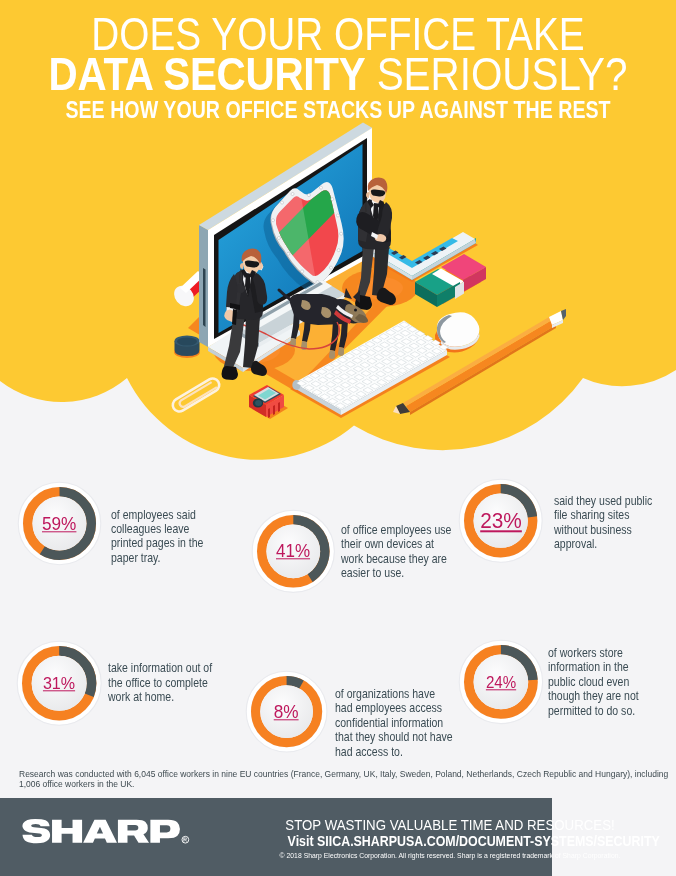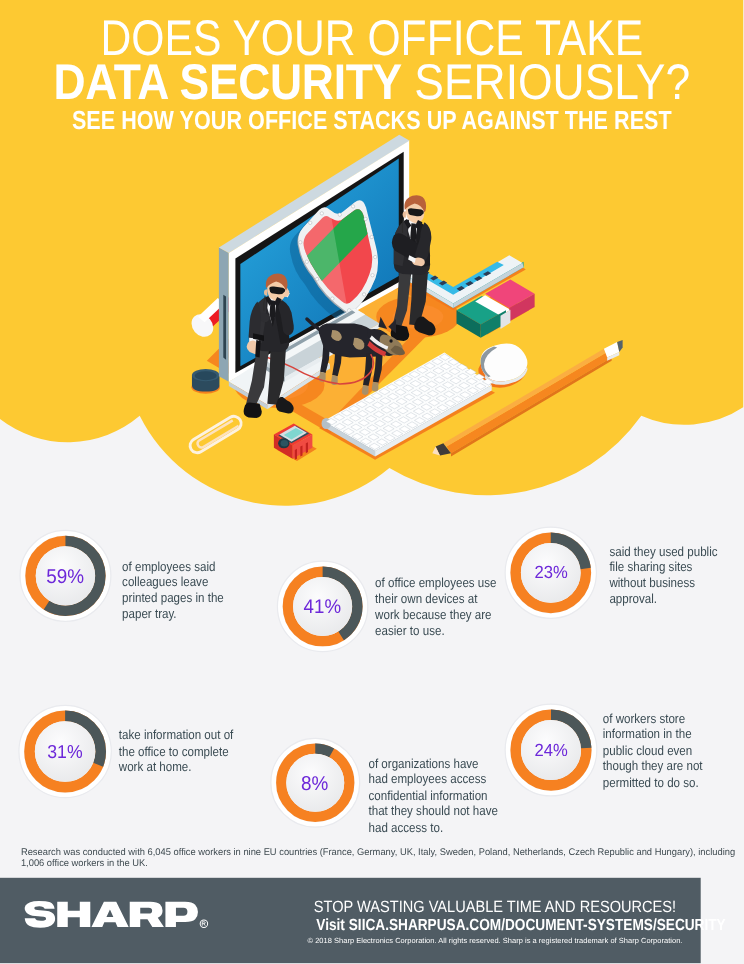--- a/index.html
+++ b/index.html
@@ -19,32 +19,32 @@
   .hl2 b{font-weight:700;letter-spacing:-.3px;}
   .hl3{position:absolute;left:0;top:98px;width:676px;font-size:23.8px;font-weight:700;
        line-height:23.8px;letter-spacing:.05px;transform:scaleX(.823);}
 
   
   #illo{position:absolute;left:0px;top:0px;width:676px;height:460px;}
   #illo svg{display:block;}
   .donut{position:absolute;}
   .donut svg{display:block;}
   .donut .pct{position:absolute;left:0;top:0;width:100%;height:100%;display:flex;
-      align-items:center;justify-content:center;color:#6d28d9;font-weight:400;
-      letter-spacing:0px;}
+      align-items:center;justify-content:center;color:#be185d;font-weight:400;
+      letter-spacing:0px;text-decoration:underline;}
   .donut .pct span{display:inline-block;transform:scaleX(.945) translateY(1.3px);}
   .stxt{position:absolute;font-size:11.9px;line-height:14.45px;color:#3a4b53;
         transform-origin:0 0;transform:scaleX(.885);}
 
   
   .source{position:absolute;left:19px;top:768.5px;width:690px;font-size:8.8px;
       line-height:10.1px;color:#3e4a50;transform-origin:0 0;transform:scaleX(.965);}
 
   
-  .footer{position:absolute;left:0;top:798px;width:637px;height:78px;background:#505c64;}
+  .footer{position:absolute;left:0;top:798px;width:552px;height:78px;background:#505c64;}
   .sharp-logo{position:absolute;left:22px;top:21px;width:190.6px;height:25.1px;overflow:visible;}
   .cta{position:absolute;left:220px;top:19px;width:460px;text-align:center;color:#ffffff;white-space:nowrap;}
   .cta1{font-size:14.8px;font-weight:400;letter-spacing:0px;line-height:16.4px;
         transform:scaleX(.896);}
   .cta2{font-size:14.7px;font-weight:700;letter-spacing:0px;line-height:16.2px;
         transform:scaleX(.845) translateX(28px);}
   .cta3{font-size:6.75px;font-weight:400;line-height:10px;margin-top:1.5px;letter-spacing:.02px;
         transform:scaleX(1.008);}
 </style>
 </head>
@@ -500,21 +500,21 @@
               <stop offset="0%" stop-color="#fcfcfd"></stop>
               <stop offset="100%" stop-color="#e6e7e9"></stop>
             </radialGradient>
           </defs>
           <circle cx="43.7" cy="43.7" r="39.1" fill="none" stroke="#ffffff" stroke-width="4.2"></circle>
           <circle cx="43.7" cy="43.7" r="41.5" fill="none" stroke="#e9eaee" stroke-width="1.1"></circle>
           <circle cx="43.7" cy="43.7" r="31.929000000000002" fill="none" stroke="#f68121" stroke-width="9.542000000000002"></circle>
           <circle cx="43.7" cy="43.7" r="31.929000000000002" fill="none" stroke="#4c5759" stroke-width="9.542000000000002" stroke-dasharray="46.14163944477551 154.4741842281615" transform="rotate(-90 43.7 43.7)"></circle>
           <circle cx="43.7" cy="43.7" r="27.158" fill="url(#dg2)"></circle>
         </svg>
-        <div class="pct" style="font-size:16px">
+        <div class="pct" style="font-size:22px">
           <span>23%</span>
         </div>
       </div>
       <div class="stxt" style="left: 554px; top: 494px; width: 160px;">
         <div>said they used public</div>
         <div>file sharing sites</div>
         <div>without business</div>
         <div>approval.</div>
       </div>
       <div class="donut" style="left: 15.1px; top: 638.8px; width: 88.4px; height: 88.4px;">

